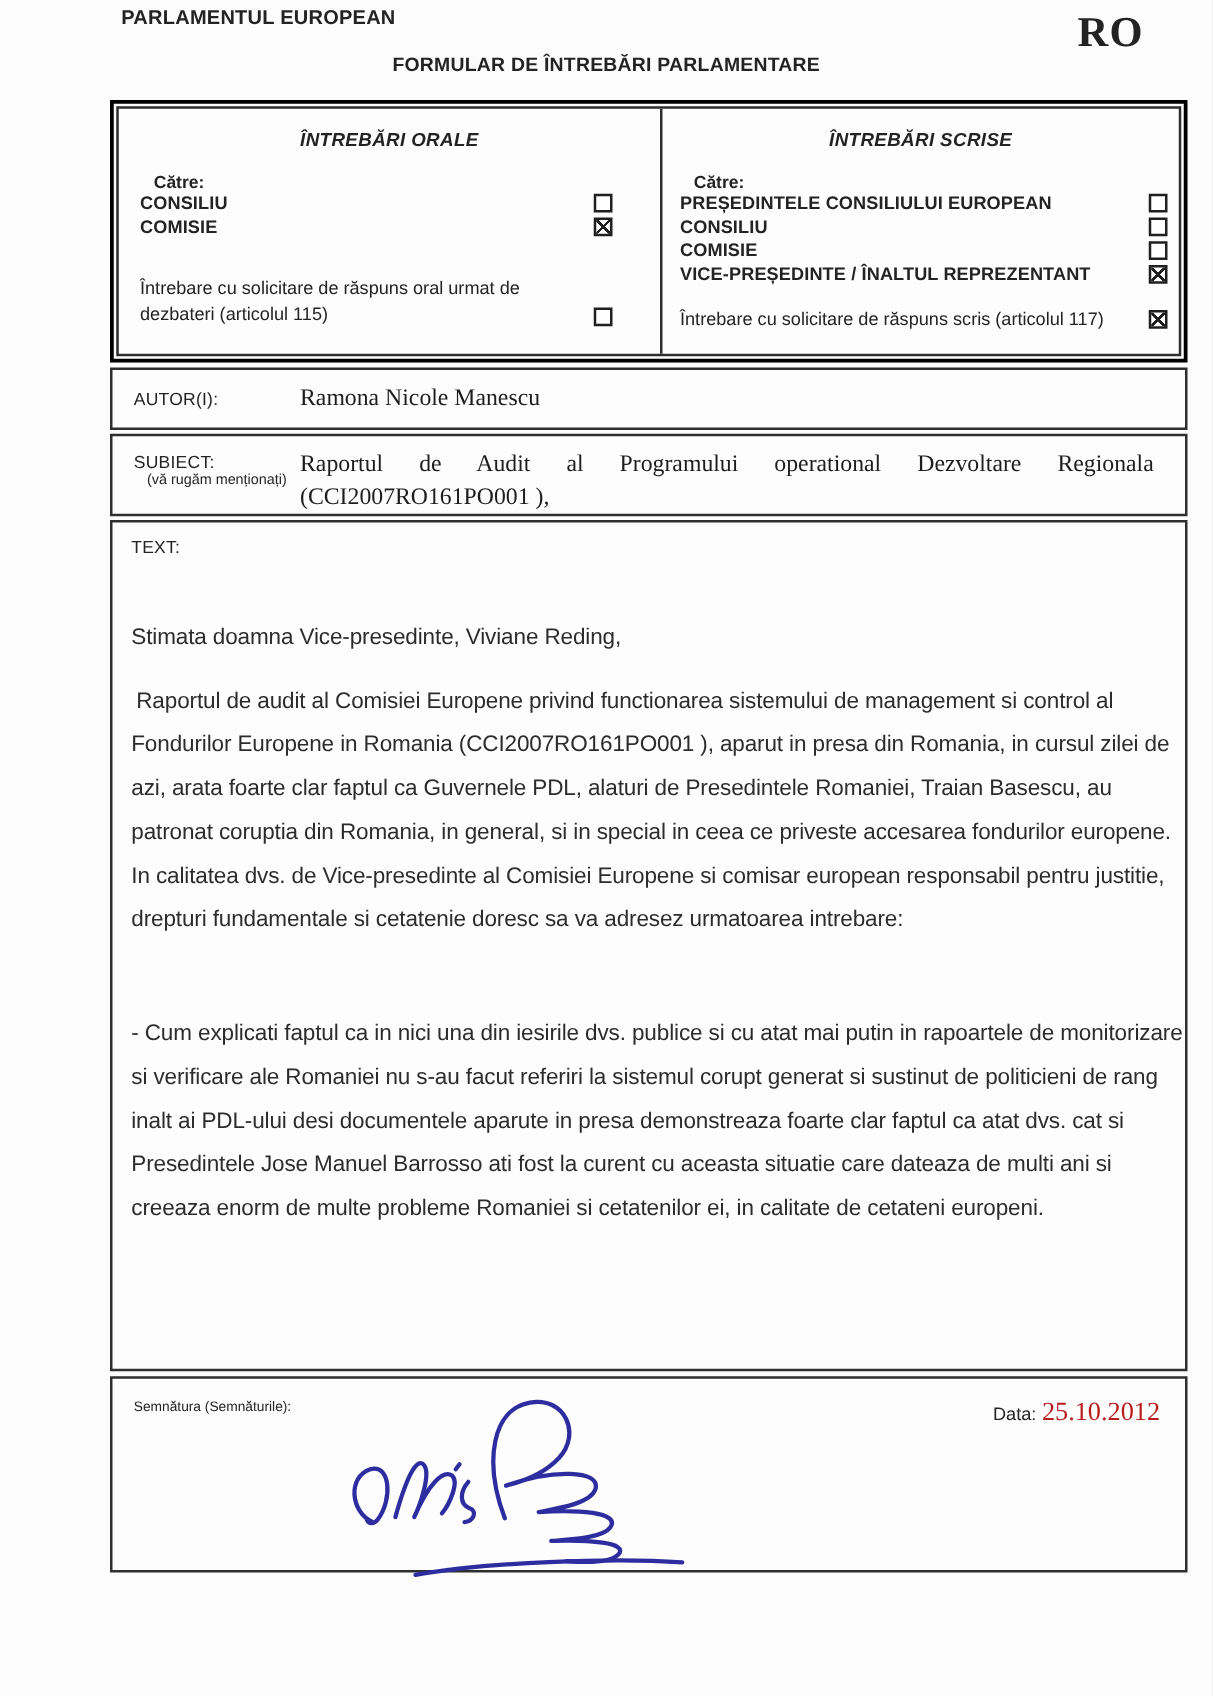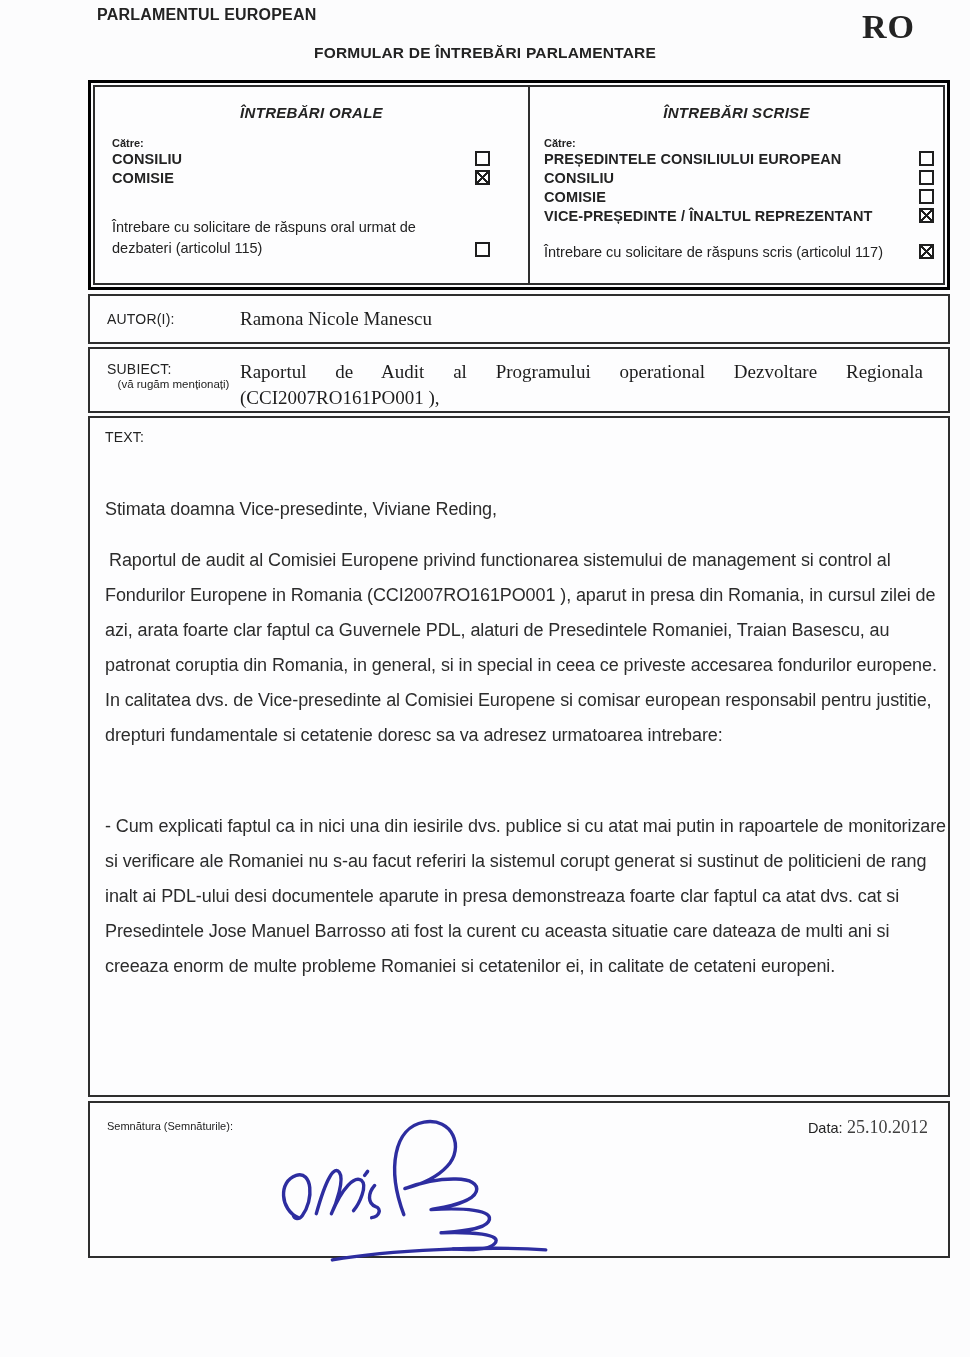--- a/index.html
+++ b/index.html
@@ -15,21 +15,21 @@
   .lang-code { position:absolute; left:862px; top:8px; font-family:"Liberation Serif", serif; font-size:34px; font-weight:bold; letter-spacing:1px; }
   .form-title { position:absolute; left:0; right:0; top:44px; text-align:center; font-size:15.5px; font-weight:bold; letter-spacing:.2px; }
 
   
   .qbox { position:absolute; left:88px; top:80px; width:862px; height:210px; border:3px solid #000000; padding:2px; background:#fdfdfe; }
   .qbox-inner { width:100%; height:100%; border:2px solid #2e2e2e; display:flex; }
   .qcol { position:relative; padding:12px 0 8px 0; }
   .qcol-left  { width:435px; border-right:2px solid #2e2e2e; }
   .qcol-right { flex:1; }
   .box-title { text-align:center; font-size:15px; font-weight:bold; font-style:italic; letter-spacing:.3px; margin-top:5px; }
-  .to-label { font-weight:bold; font-size:11px; }
+  .to-label { font-weight:bold; font-size:14px;margin-left:11px; }
   .qcol-left  .rows { margin:16px 0 0 17px; width:378px; }
   .qcol-right .rows { margin:16px 0 0 14px; width:390px; }
   .qrow { display:flex; justify-content:space-between; align-items:center; min-height:19px; }
   .qrow .lbl { font-weight:bold; font-size:14.5px; letter-spacing:.1px; }
   .optrow { display:flex; justify-content:space-between; align-items:flex-end; }
   .optrow .lbl { font-weight:normal; font-size:14.5px; line-height:21px; }
   .qcol-left  .optrow { margin:30px 0 0 17px; width:378px; }
   .qcol-left  .optrow .lbl { width:330px; }
   .qcol-right .optrow { margin:0 0 0 14px; width:390px; align-items:center; }
   .qcol-right .opt1 { margin-top:17px; }
@@ -60,21 +60,21 @@
   .text-label { position:absolute; left:15px; top:11px; }
   .text-body  { position:absolute; left:15px; top:0; width:842px; font-size:18px; line-height:35px; color:#2c2c2c; letter-spacing:-0.1px; }
   .salutation { margin-top:74px; }
   .para-1 { margin-top:16px; text-indent:4px; }
   .para-2 { margin-top:56px; }
 
   
   .sig-label { position:absolute; left:17px; top:17px; font-size:11px; }
   .date-wrap { position:absolute; right:20px; top:14px; }
   .date-label { font-size:14.5px; }
-  .date-value { font-family:"Liberation Serif", serif; font-size:18px; color:#404040; }
+  .date-value { font-family:"Liberation Serif", serif; font-size:21px; color:#b91c1c; }
   .sig-ink { position:absolute; left:178px; top:6px; }
 </style>
 </head>
 <body>
 
 <div id="page">
 
   <div class="org-title">PARLAMENTUL EUROPEAN</div>
   <div class="lang-code">RO</div>
   <div class="form-title">FORMULAR DE ÎNTREBĂRI PARLAMENTARE</div>

